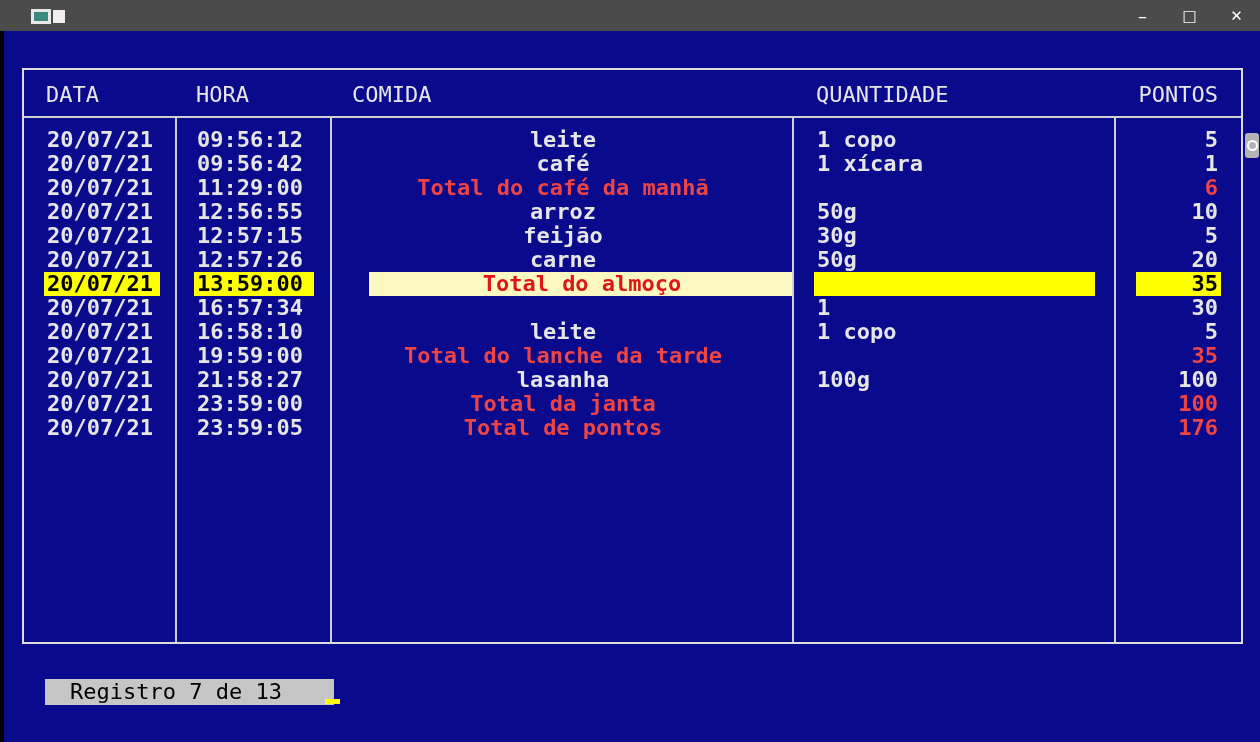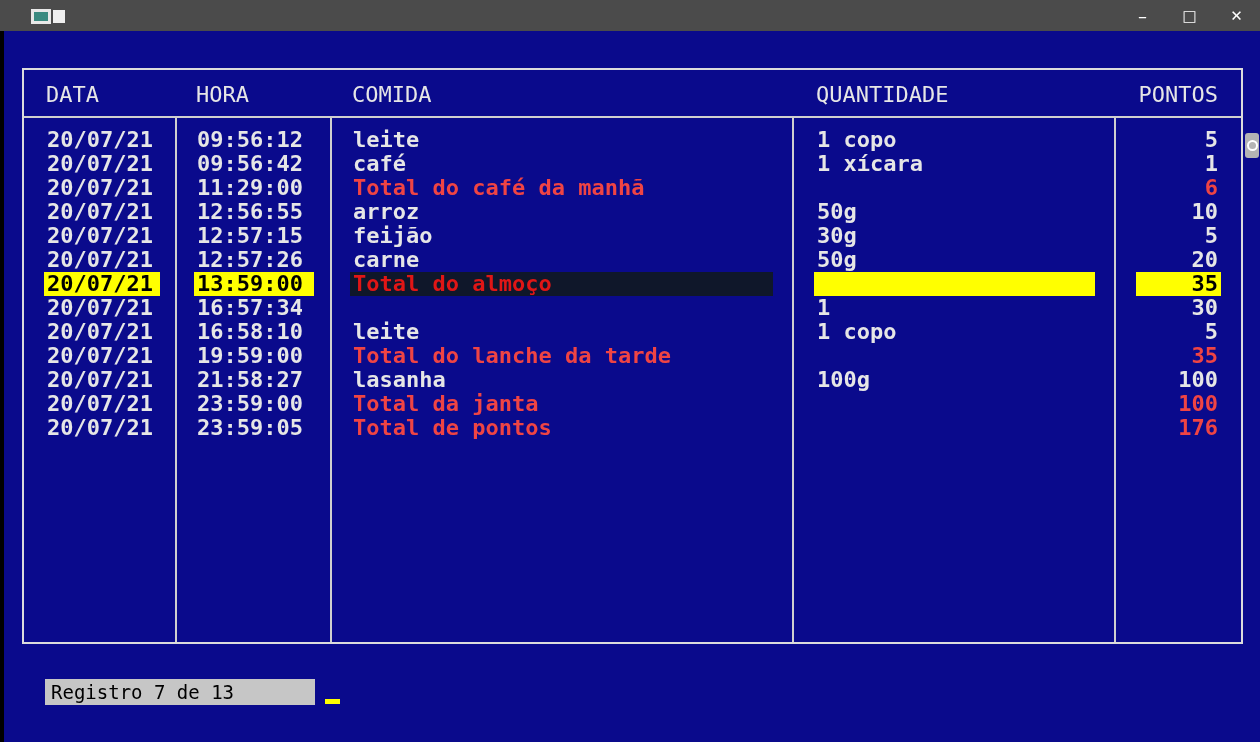--- a/index.html
+++ b/index.html
@@ -71,39 +71,39 @@
 
   .rows { position:absolute; left:0; top:58px; width:100%;font-weight:bold; }
   .row { position:relative; height:24px; }
   .cell {
     position:absolute; top:0; height:24px;
     font-size:22px; line-height:24px; white-space:pre;
     color:#e6e6e6;
   }
   .cell-date   { left:20px;   width:113px; padding-left:3px; }
   .cell-time   { left:170px;  width:117px; padding-left:3px; }
-  .cell-food   { left:326px;  width:420px; padding-left:3px; }
+  .cell-food   { left:326px;  width:420px; padding-left:3px;text-align:center; }
   .cell-qty    { left:790px;  width:278px; padding-left:3px; }
   .cell-points { left:1112px; width:82px;  padding-right:3px; text-align:right; }
 
   .row--total .cell-food,
   .row--total .cell-points { color:#ef4444; }
 
   .row--selected .cell-date,
   .row--selected .cell-time   { background:#ffff00; color:#000000; }
-  .row--selected .cell-food   { background:#0f172a; color:#e01616; }
+  .row--selected .cell-food   { background:#fef9c3; color:#e01616;margin-left:19px; }
   .row--selected .cell-qty    { background:#ffff00; }
   .row--selected .cell-points { background:#ffff00; color:#000000; }
 
   
   .statusbar {
     position:absolute; left:45px; top:648px; 
-    width:264px; height:26px; padding-left:6px;
+    width:264px; height:26px; padding-left:25px;
     background:#c6c6c6; color:#000;
-    font-size:19px; line-height:26px; white-space:pre;
+    font-size:22px; line-height:26px; white-space:pre;
   }
   .cursor {
     position:absolute; left:325px; top:668px; width:15px; height:5px;
     background:#ffff00;
   }
 
   
   .scroll-thumb {
     position:absolute; left:1245px; top:102px; 
     width:14px; height:25px; background:#b4b4b4; border-radius:3px;

